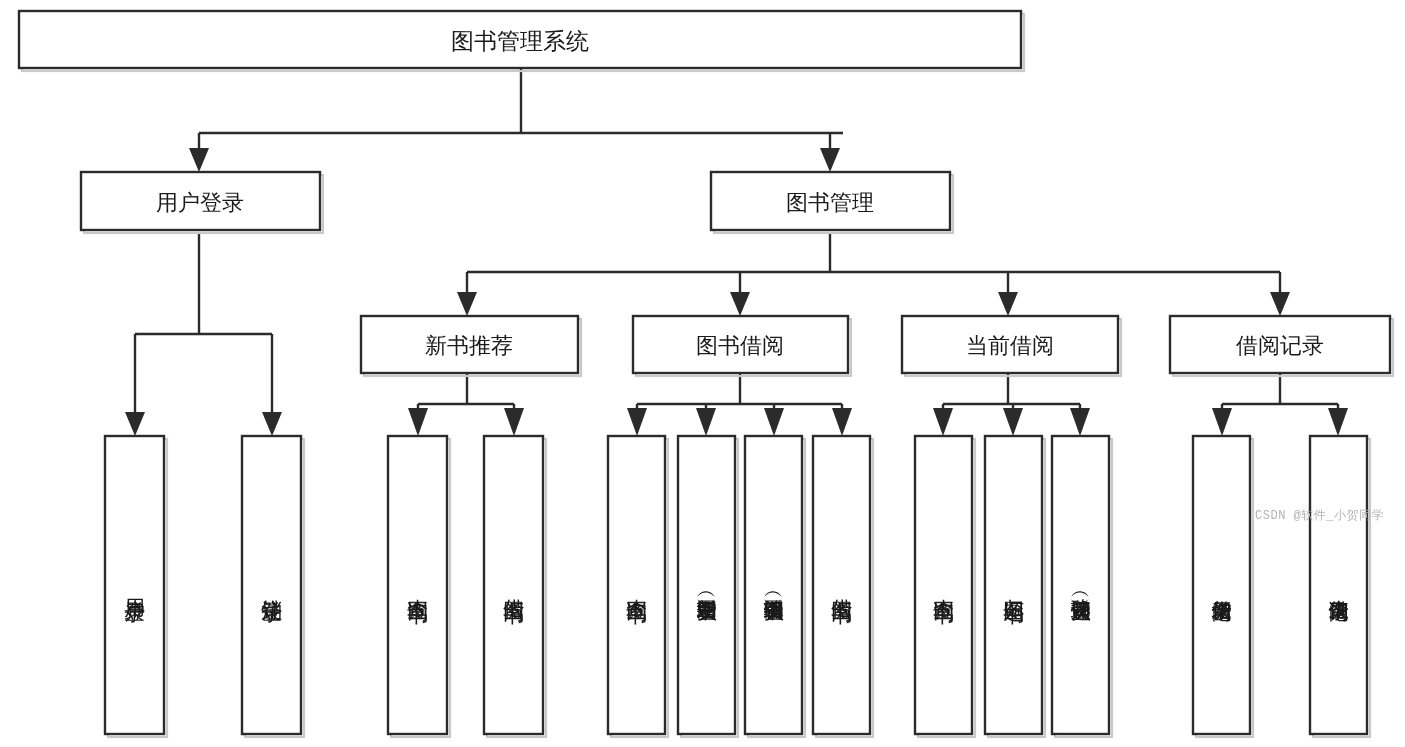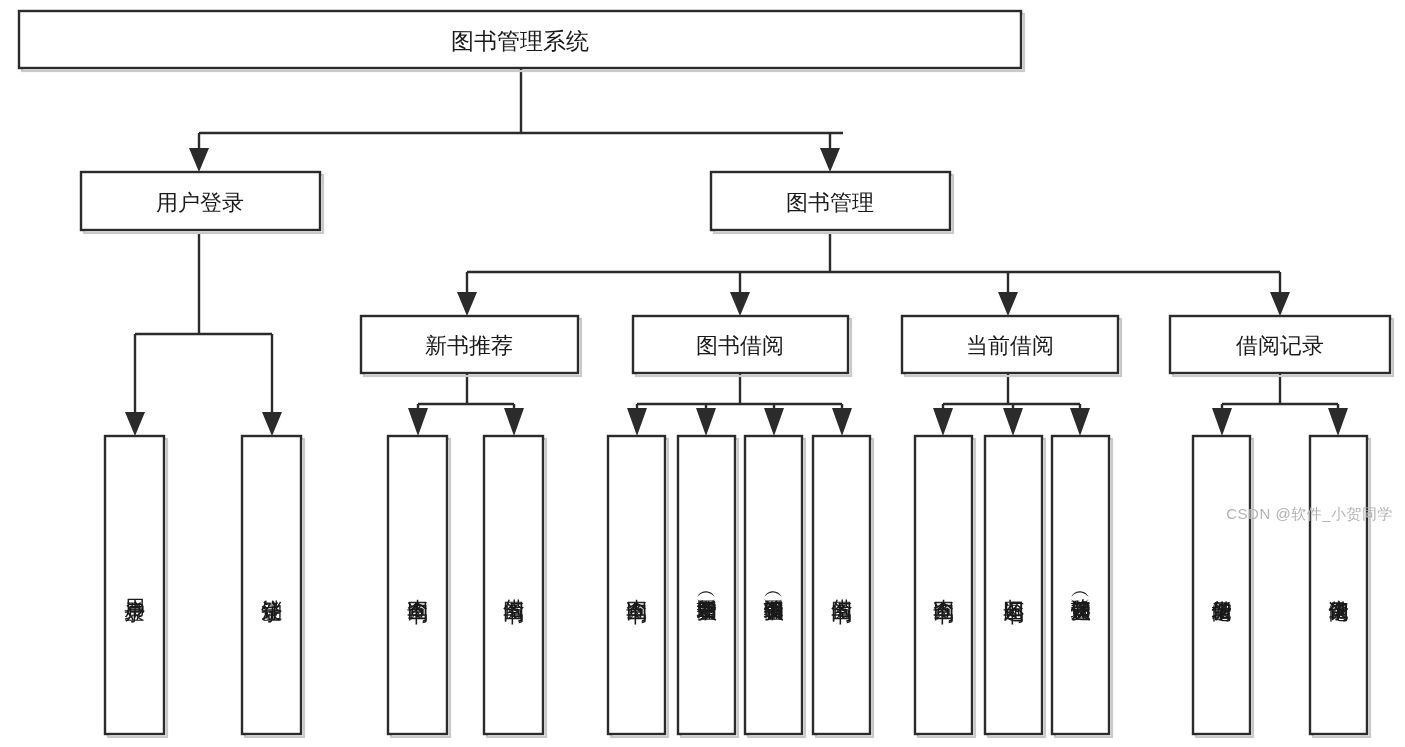--- a/index.html
+++ b/index.html
@@ -71,24 +71,24 @@
     font-size: 21px;
     line-height: 1.08;
     letter-spacing: 1.5px;
     color: #1a1a1a;
     white-space: nowrap;
     text-align: center;
   }
   .vlabel.small { font-size: 20px; letter-spacing: 0.5px; }
   .watermark {
     position: absolute;
-    right: 12px;
+    right: 21px;
     bottom: 6px;
-    font-family: Liberation Sans, sans-serif;
-    font-size: 15px;
+    font-family: Liberation Mono, monospace;
+    font-size: 12px;
     color: #b3b3b3;
     letter-spacing: 0.5px;
     white-space: nowrap;
   }
 </style>
 </head>
 <body>
 
 <div id="diagram-root">
 

